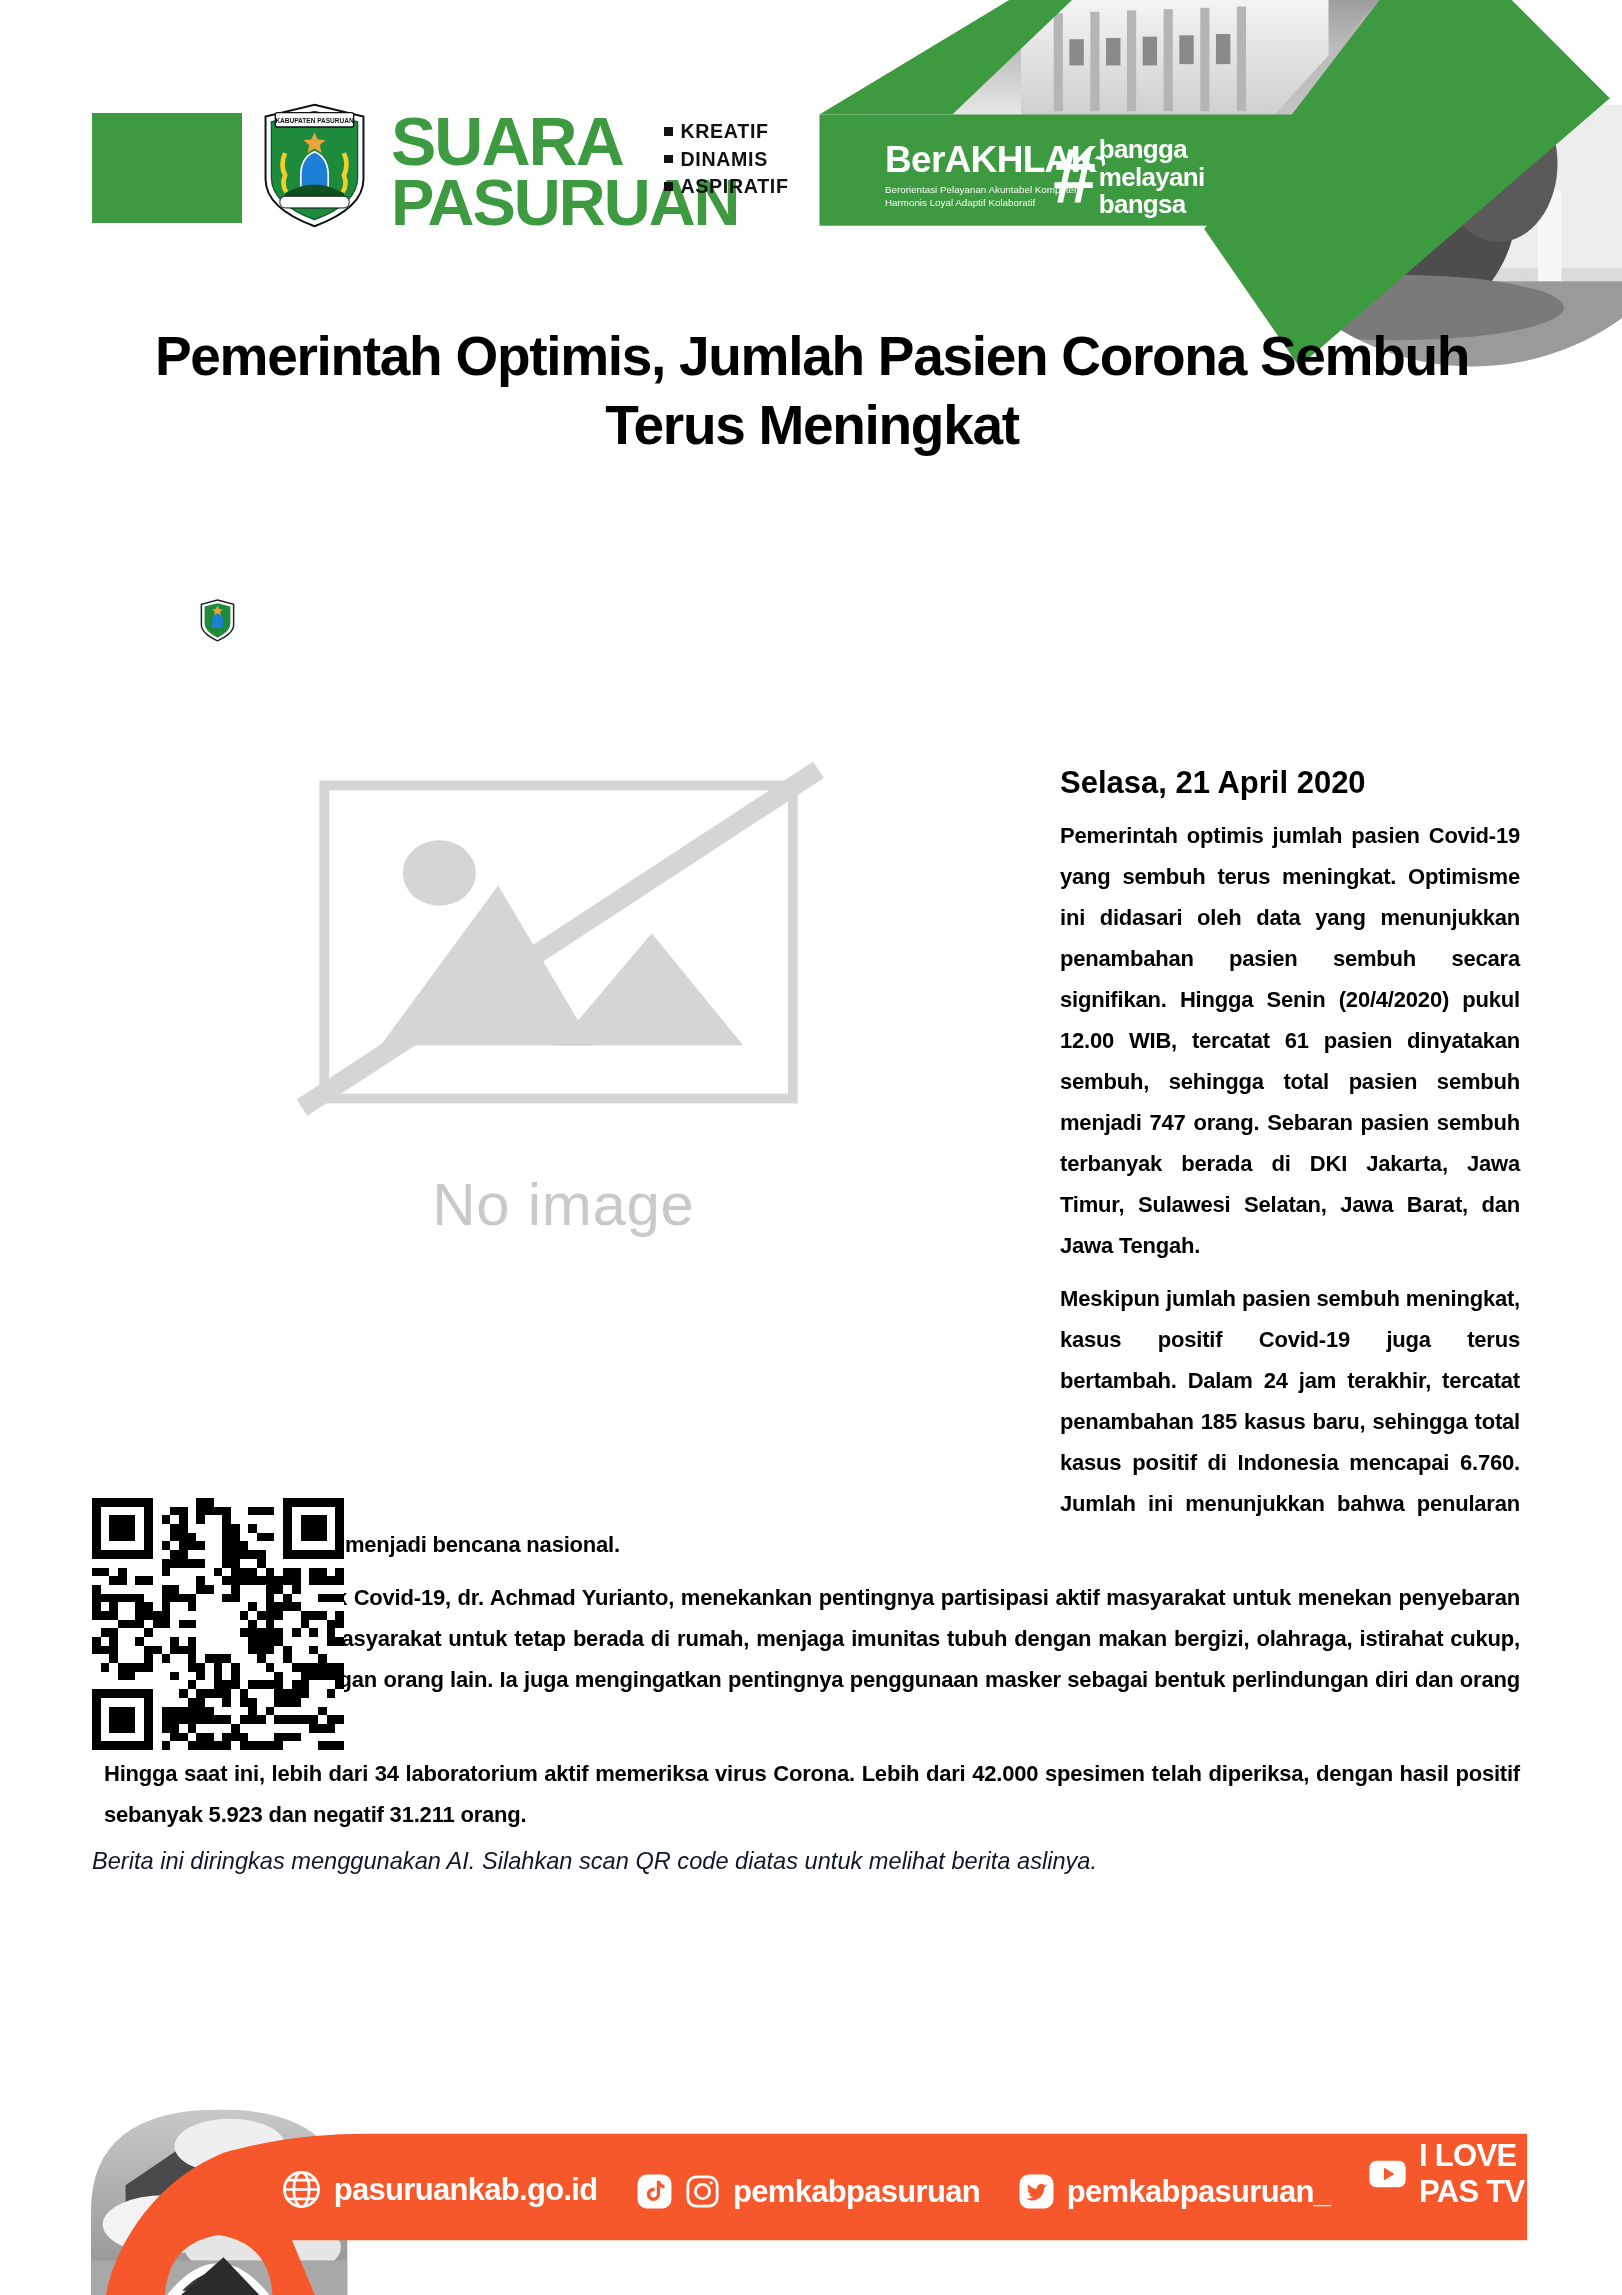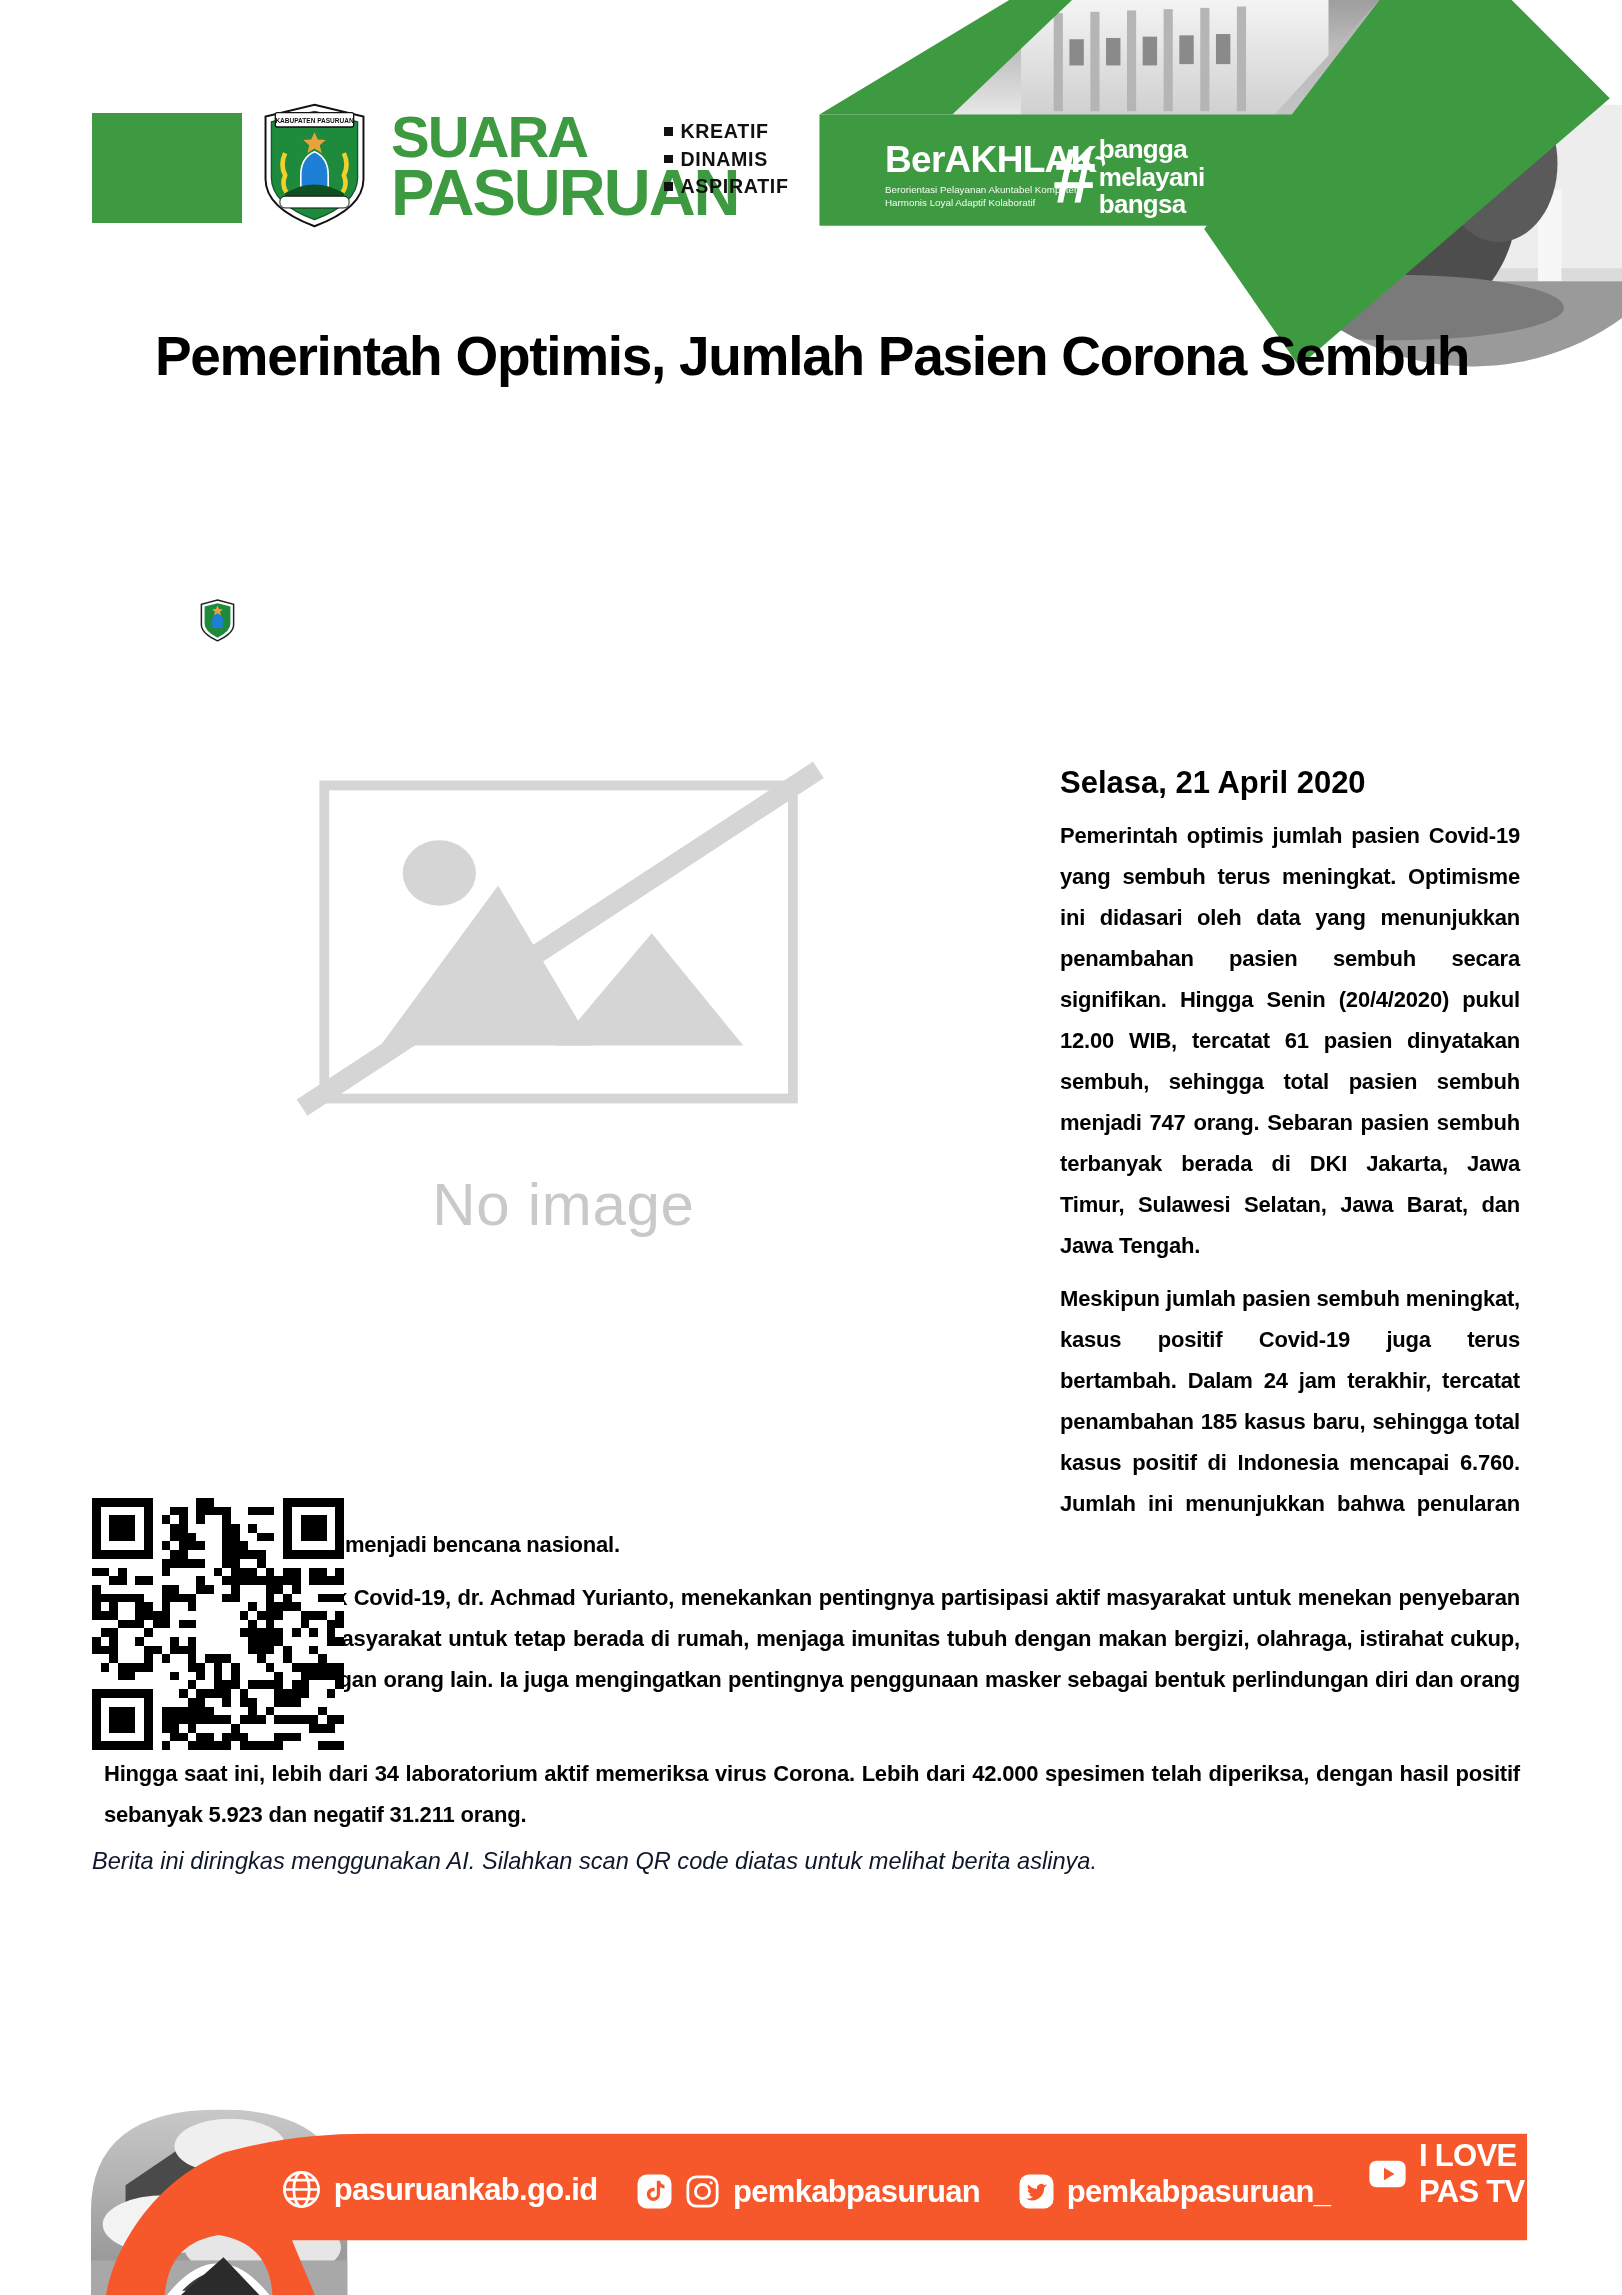--- a/index.html
+++ b/index.html
@@ -3,21 +3,21 @@
 <meta charset="utf-8">
 <style>
   html,body{margin:0;padding:0;background:#ffffff;}
   .page{position:relative;width:1623px;height:2295px;background:#fff;overflow:hidden;
         font-family:"Liberation Sans",sans-serif;color:#000;}
 
   
   .green-square{position:absolute;left:92px;top:113px;width:150px;height:110px;background:#3E9A41;}
   .crest{position:absolute;left:259px;top:102px;width:111px;height:127px;}
   .wordmark{position:absolute;left:391px;top:110px;line-height:.92;color:#3E9A41;font-weight:bold;letter-spacing:-2px;}
-  .wordmark .l1{font-size:58px;}
+  .wordmark .l1{font-size:68px;}
   .wordmark .l2{font-size:65px;}
   .tagline{position:absolute;left:664px;top:120px;font-size:19.6px;font-weight:bold;letter-spacing:0.7px;color:#111;text-align:right;}
   .tagline .row{display:flex;align-items:center;margin-bottom:4.6px;}
   .tagline .sq{width:8.5px;height:8.5px;background:#111;margin-right:7.9px;display:inline-block;}
 
   
   .deco-tr{position:absolute;left:805px;top:0;width:818px;height:458px;}
   .berakhlak{position:absolute;left:885px;top:141px;color:#fff;z-index:5;}
   .berakhlak .t{font-size:37px;font-weight:bold;letter-spacing:-0.7px;line-height:1;}
   .berakhlak .t .arrow{display:inline-block;transform:rotate(-45deg) translate(1.3px,-3.9px);font-size:29px;}
@@ -162,20 +162,21 @@
     <div class="hash">#</div>
     <div class="words">
       <div>bangga</div>
       <div>melayani</div>
       <div>bangsa</div>
     </div>
   </div>
 
   <div class="title">
     <div>Pemerintah Optimis, Jumlah Pasien Corona Sembuh</div>
+    <div>Terus Meningkat</div>
   </div>
 
   <div class="article">
     <div class="imgfloat">
       <div class="noimage-wrap">
         <svg width="563" height="366" viewBox="0 0 860 560">
           <g fill="none" stroke="#d5d5d5" stroke-width="15">
             <rect x="64" y="42" width="717" height="479"></rect>
           </g>
           <g fill="#d5d5d5">

